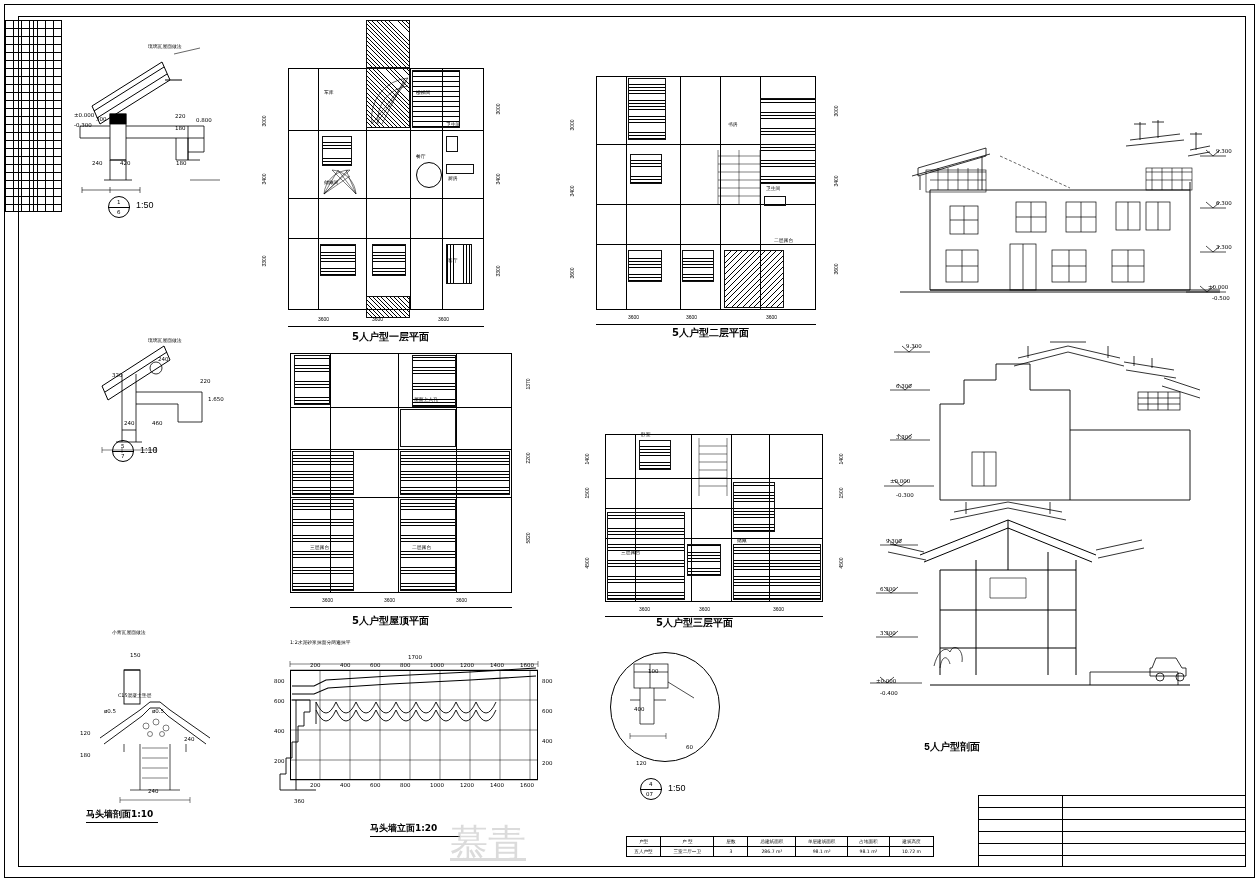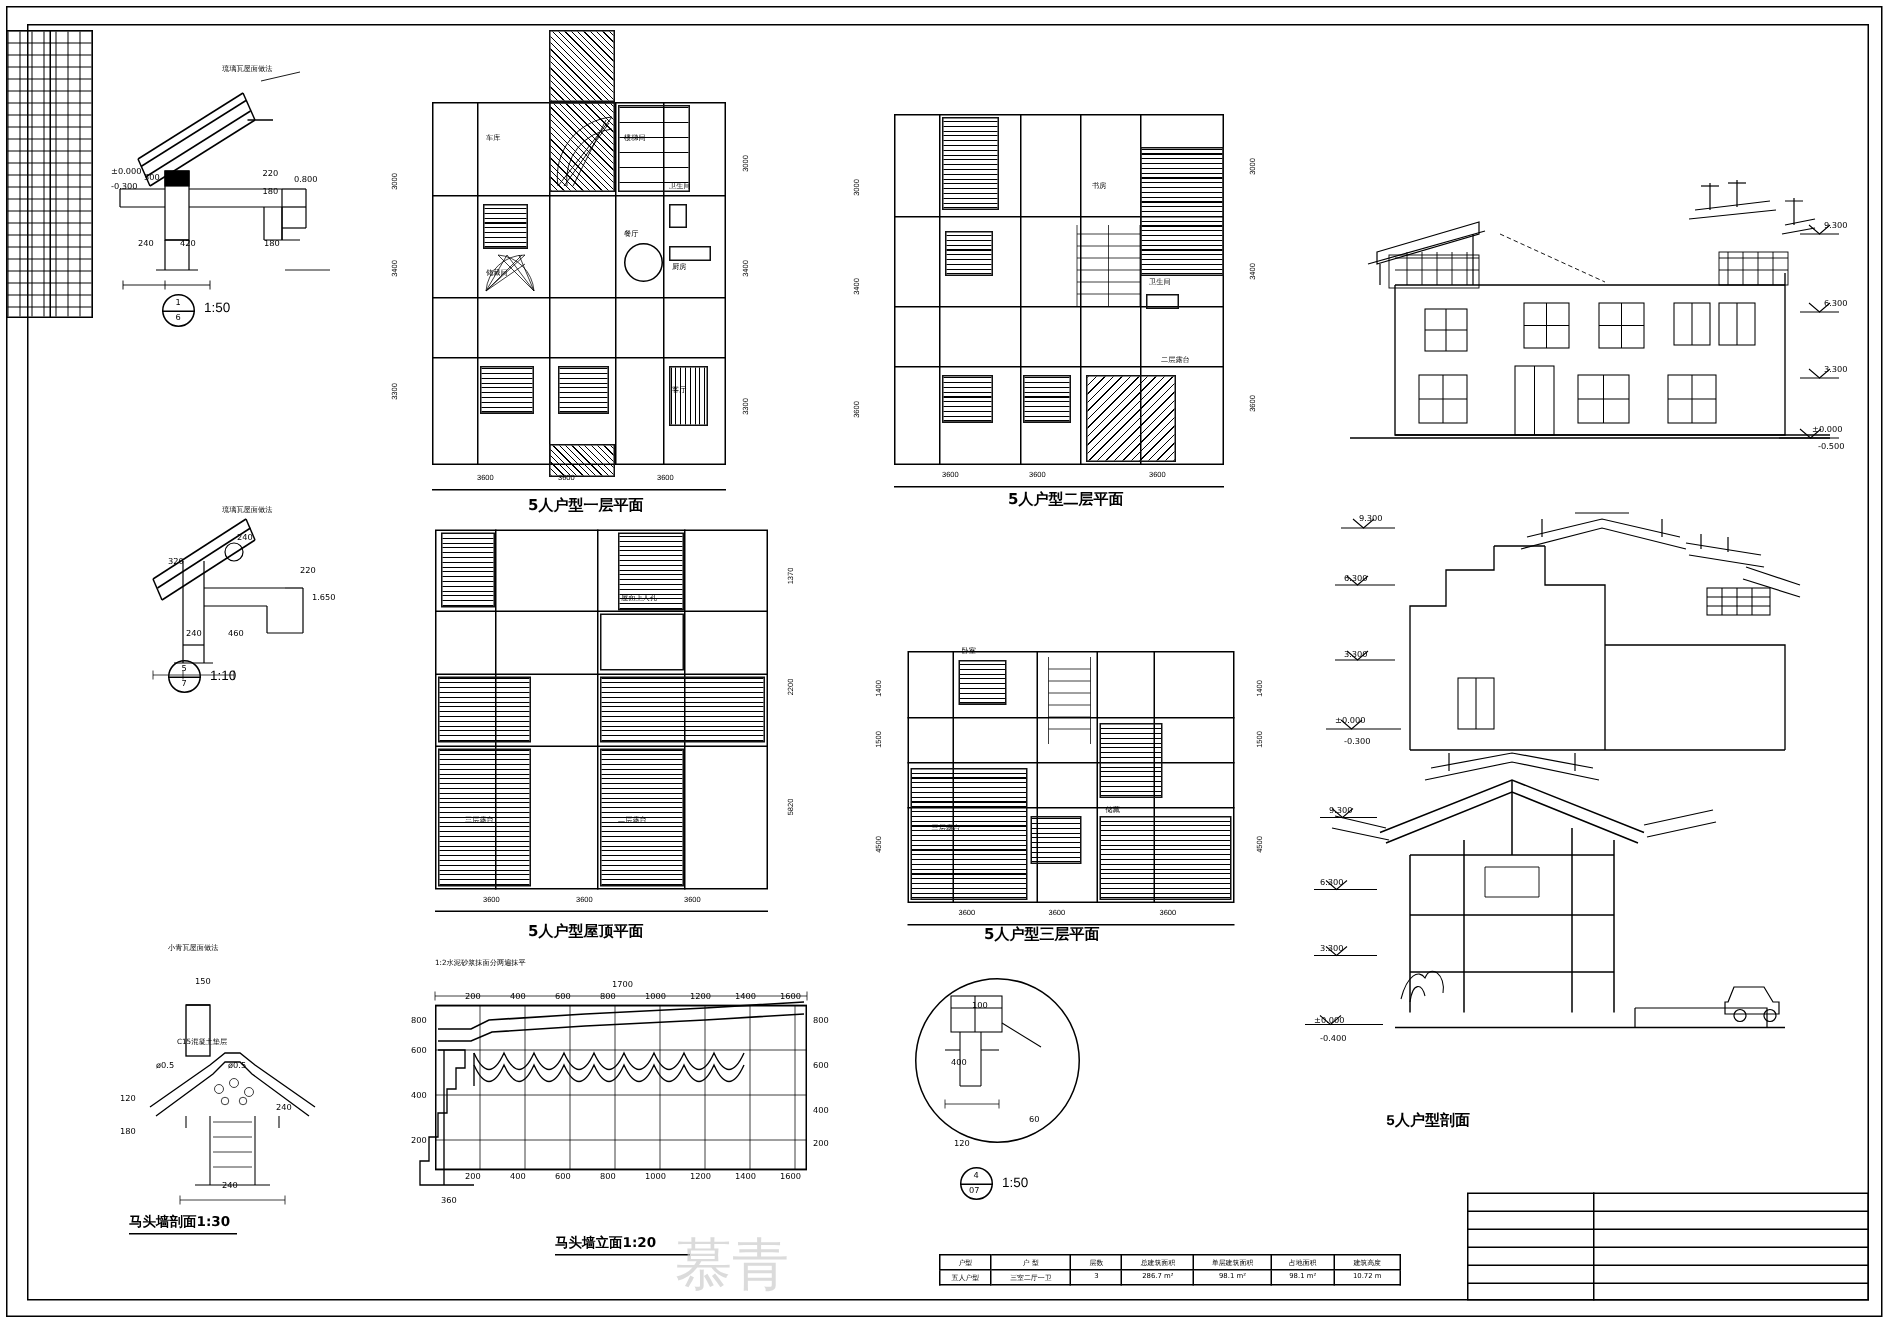--- a/index.html
+++ b/index.html
@@ -555,21 +555,21 @@
   </svg>
   <div class="tiny2 cn" style="left:112px;top:630px;">小青瓦屋面做法</div>
   <div class="tiny" style="left:130px;top:652px;">150</div>
   <div class="tiny2 cn" style="left:118px;top:693px;">C15混凝土垫层</div>
   <div class="tiny" style="left:104px;top:708px;">ø0.5</div>
   <div class="tiny" style="left:152px;top:708px;">ø0.5</div>
   <div class="tiny" style="left:148px;top:788px;">240</div>
   <div class="tiny" style="left:80px;top:730px;">120</div>
   <div class="tiny" style="left:80px;top:752px;">180</div>
   <div class="tiny" style="left:184px;top:736px;">240</div>
-  <div class="ttl cn" style="left:86px;top:808px;font-size:9px;">马头墙剖面1:30</div>
+  <div class="ttl cn" style="left:86px;top:808px;font-size:9px;">马头墙剖面1:10</div>
   <div class="ln h" style="left:86px;top:822px;width:72px;"></div>
 
   <div style="position:absolute;left:270px;top:650px;width:300px;height:170px;">
     <div class="box" style="left:20px;top:20px;width:248px;height:110px;border-width:0.8px;"></div>
     <svg style="left:0px;top:0px;width:300px;height:170px;">
       <g stroke="#000" fill="none" stroke-width="0.5">
         <path d="M20,20 L268,20"></path>
           <path d="M20,50 L268,50"></path>
           <path d="M20,80 L268,80"></path>
           <path d="M20,110 L268,110"></path>
@@ -655,21 +655,21 @@
   <div class="tiny" style="left:648px;top:668px;">100</div>
   <div class="tiny" style="left:634px;top:706px;">400</div>
   <div class="tiny" style="left:686px;top:744px;">60</div>
   <div class="tiny" style="left:636px;top:760px;">120</div>
   <div class="circ" style="left:640px;top:778px;width:22px;height:22px;"></div>
   <div class="ln h" style="left:640px;top:789px;width:22px;"></div>
   <div class="tiny" style="left:649px;top:781px;">4</div>
   <div class="tiny" style="left:646px;top:791px;">07</div>
   <div class="lbl" style="left:668px;top:784px;font-size:9px;">1:50</div>
 
-  <div class="wm" style="left:450px;top:818px;">慕青</div>
+  <div class="wm" style="left:450px;top:818px;text-decoration:underline;">慕青</div>
 
   <table class="tbl" style="left:626px;top:836px;width:308px;">
     <tbody>
         <tr>
       <td style="width:34px;">户型</td>
       <td style="width:54px;">户 型</td>
       <td style="width:34px;">层数</td>
       <td style="width:48px;">总建筑面积</td>
       <td style="width:52px;">单层建筑面积</td>
       <td style="width:42px;">占地面积</td>

